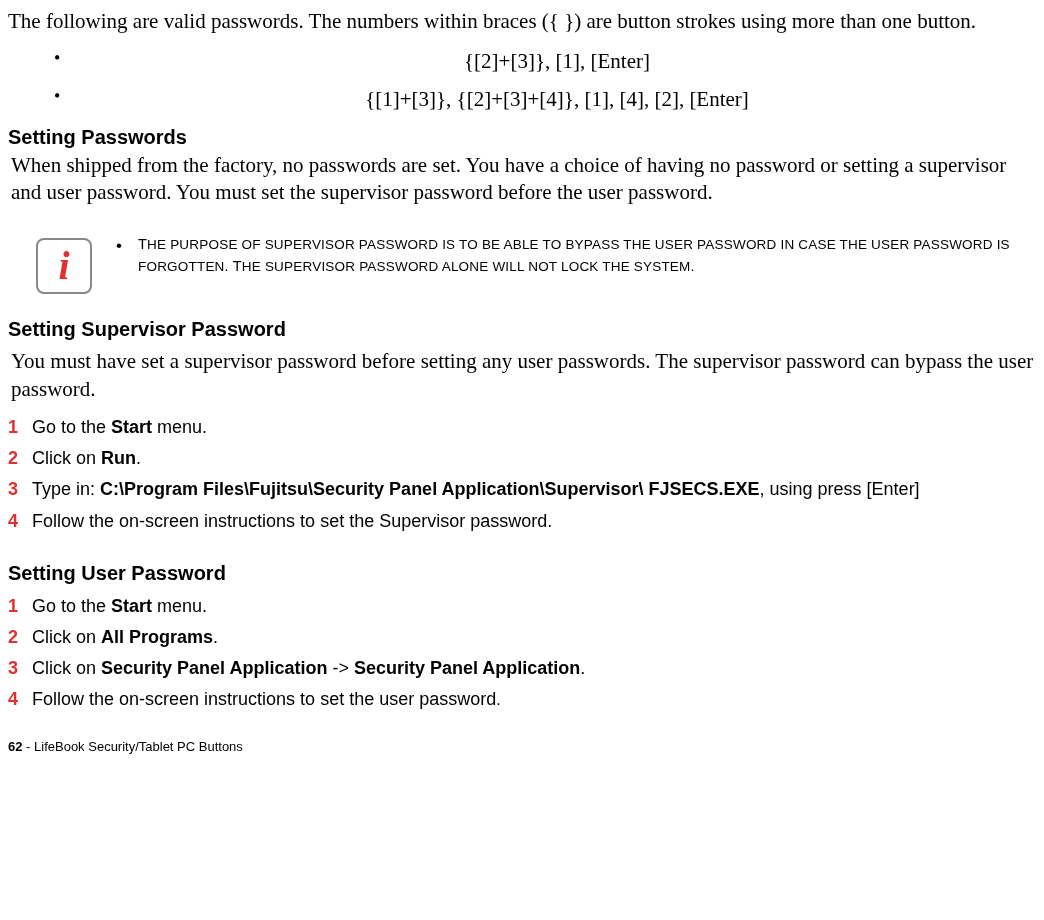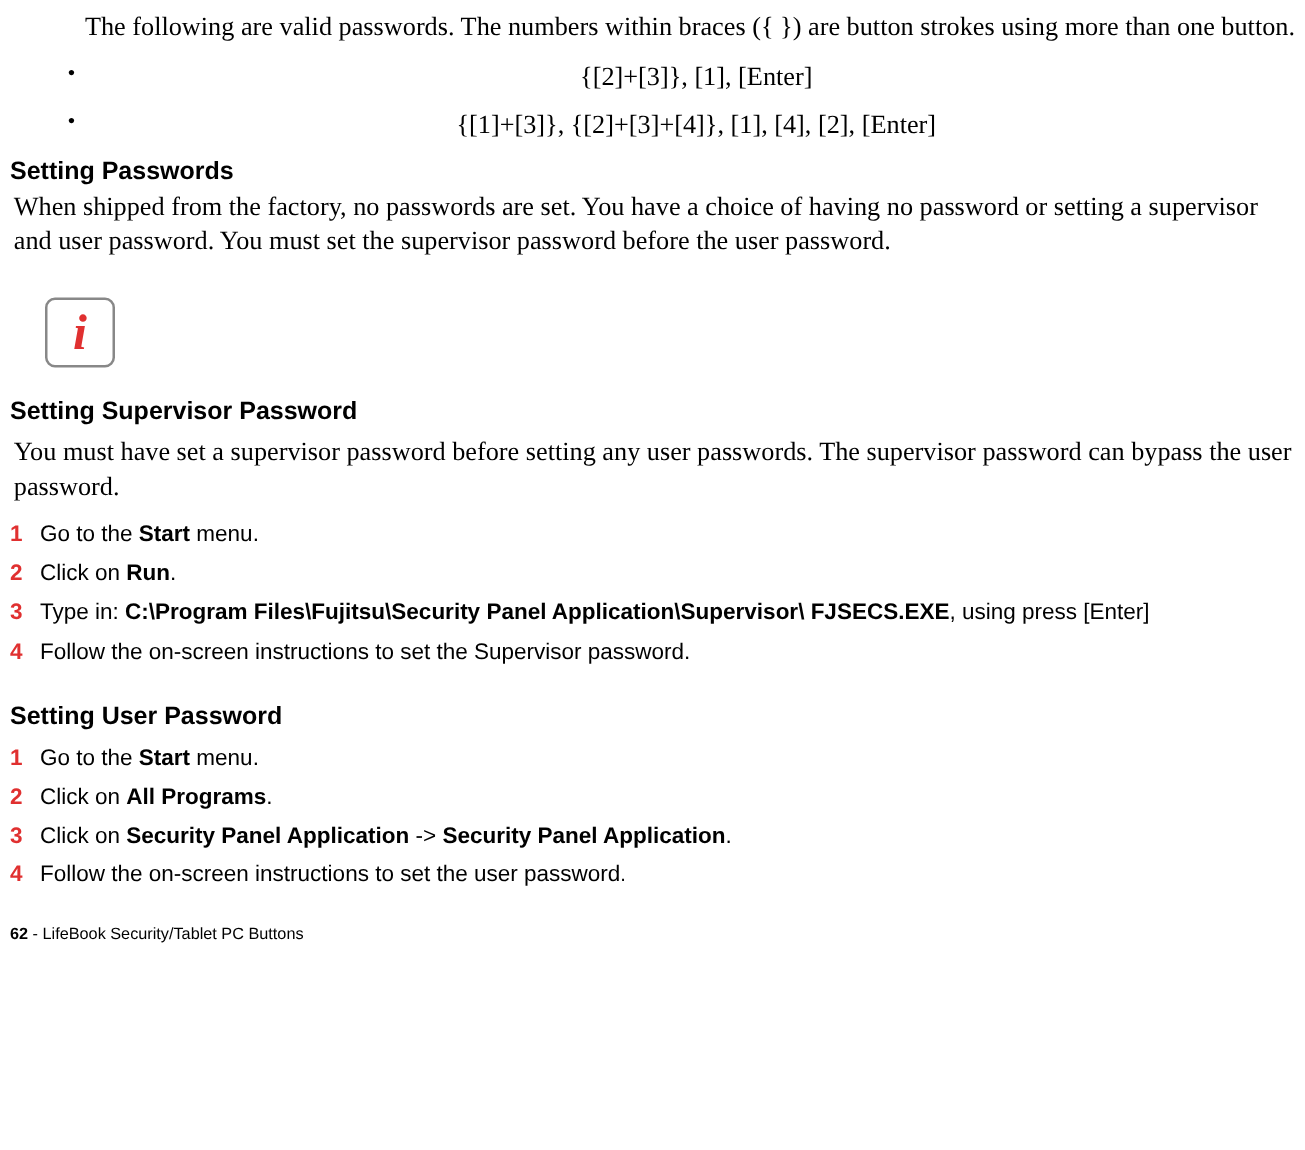--- a/index.html
+++ b/index.html
@@ -36,21 +36,21 @@
     padding: 5px 0 5px 4px;
     text-align: center;
   }
   ul.bullets li::before {
     content: "•";
     position: absolute;
     left: -20px;
     top: 4px;
     font-size: 18px;
   }
-  .intro { margin-bottom: 8px; text-align: right; }
+  .intro { margin-bottom: 8px; }
   .info-row {
     display: flex;
     align-items: flex-start;
     margin: 28px 0 10px 0;
     gap: 24px;
     padding-left: 28px;
   }
   .info-icon {
     flex: 0 0 56px;
     width: 56px;
@@ -132,20 +132,21 @@
   <li>{[2]+[3]}, [1], [Enter]</li>
   <li>{[1]+[3]}, {[2]+[3]+[4]}, [1], [4], [2], [Enter]</li>
 </ul>
 
 <h2 class="sub">Setting Passwords</h2>
 <p class="bodytext">When shipped from the factory, no passwords are set. You have a choice of having no password or setting a supervisor and user password. You must set the supervisor password before the user password.</p>
 
 <div class="info-row">
   <div class="info-icon">i</div>
   <ul class="info-list">
+    <li><span>T</span><span style="font-size:13.5px">HE PURPOSE OF SUPERVISOR PASSWORD IS TO BE ABLE TO BYPASS THE USER PASSWORD IN CASE THE USER PASSWORD IS FORGOTTEN</span><span>. T</span><span style="font-size:13.5px">HE SUPERVISOR PASSWORD ALONE WILL NOT LOCK THE SYSTEM</span><span>.</span></li>
   </ul>
 </div>
 
 <h2 class="sub2">Setting Supervisor Password</h2>
 <p class="bodytext">You must have set a supervisor password before setting any user passwords. The supervisor password can bypass the user password.</p>
 
 <ol class="steps">
   <li><span>Go to the </span><b>Start</b><span> menu.</span></li>
   <li><span>Click on </span><b>Run</b><span>.</span></li>
   <li><span>Type in: </span><b>C:\Program Files\Fujitsu\Security Panel Application\Supervisor\ FJSECS.EXE</b><span>, using press [Enter]</span></li>

